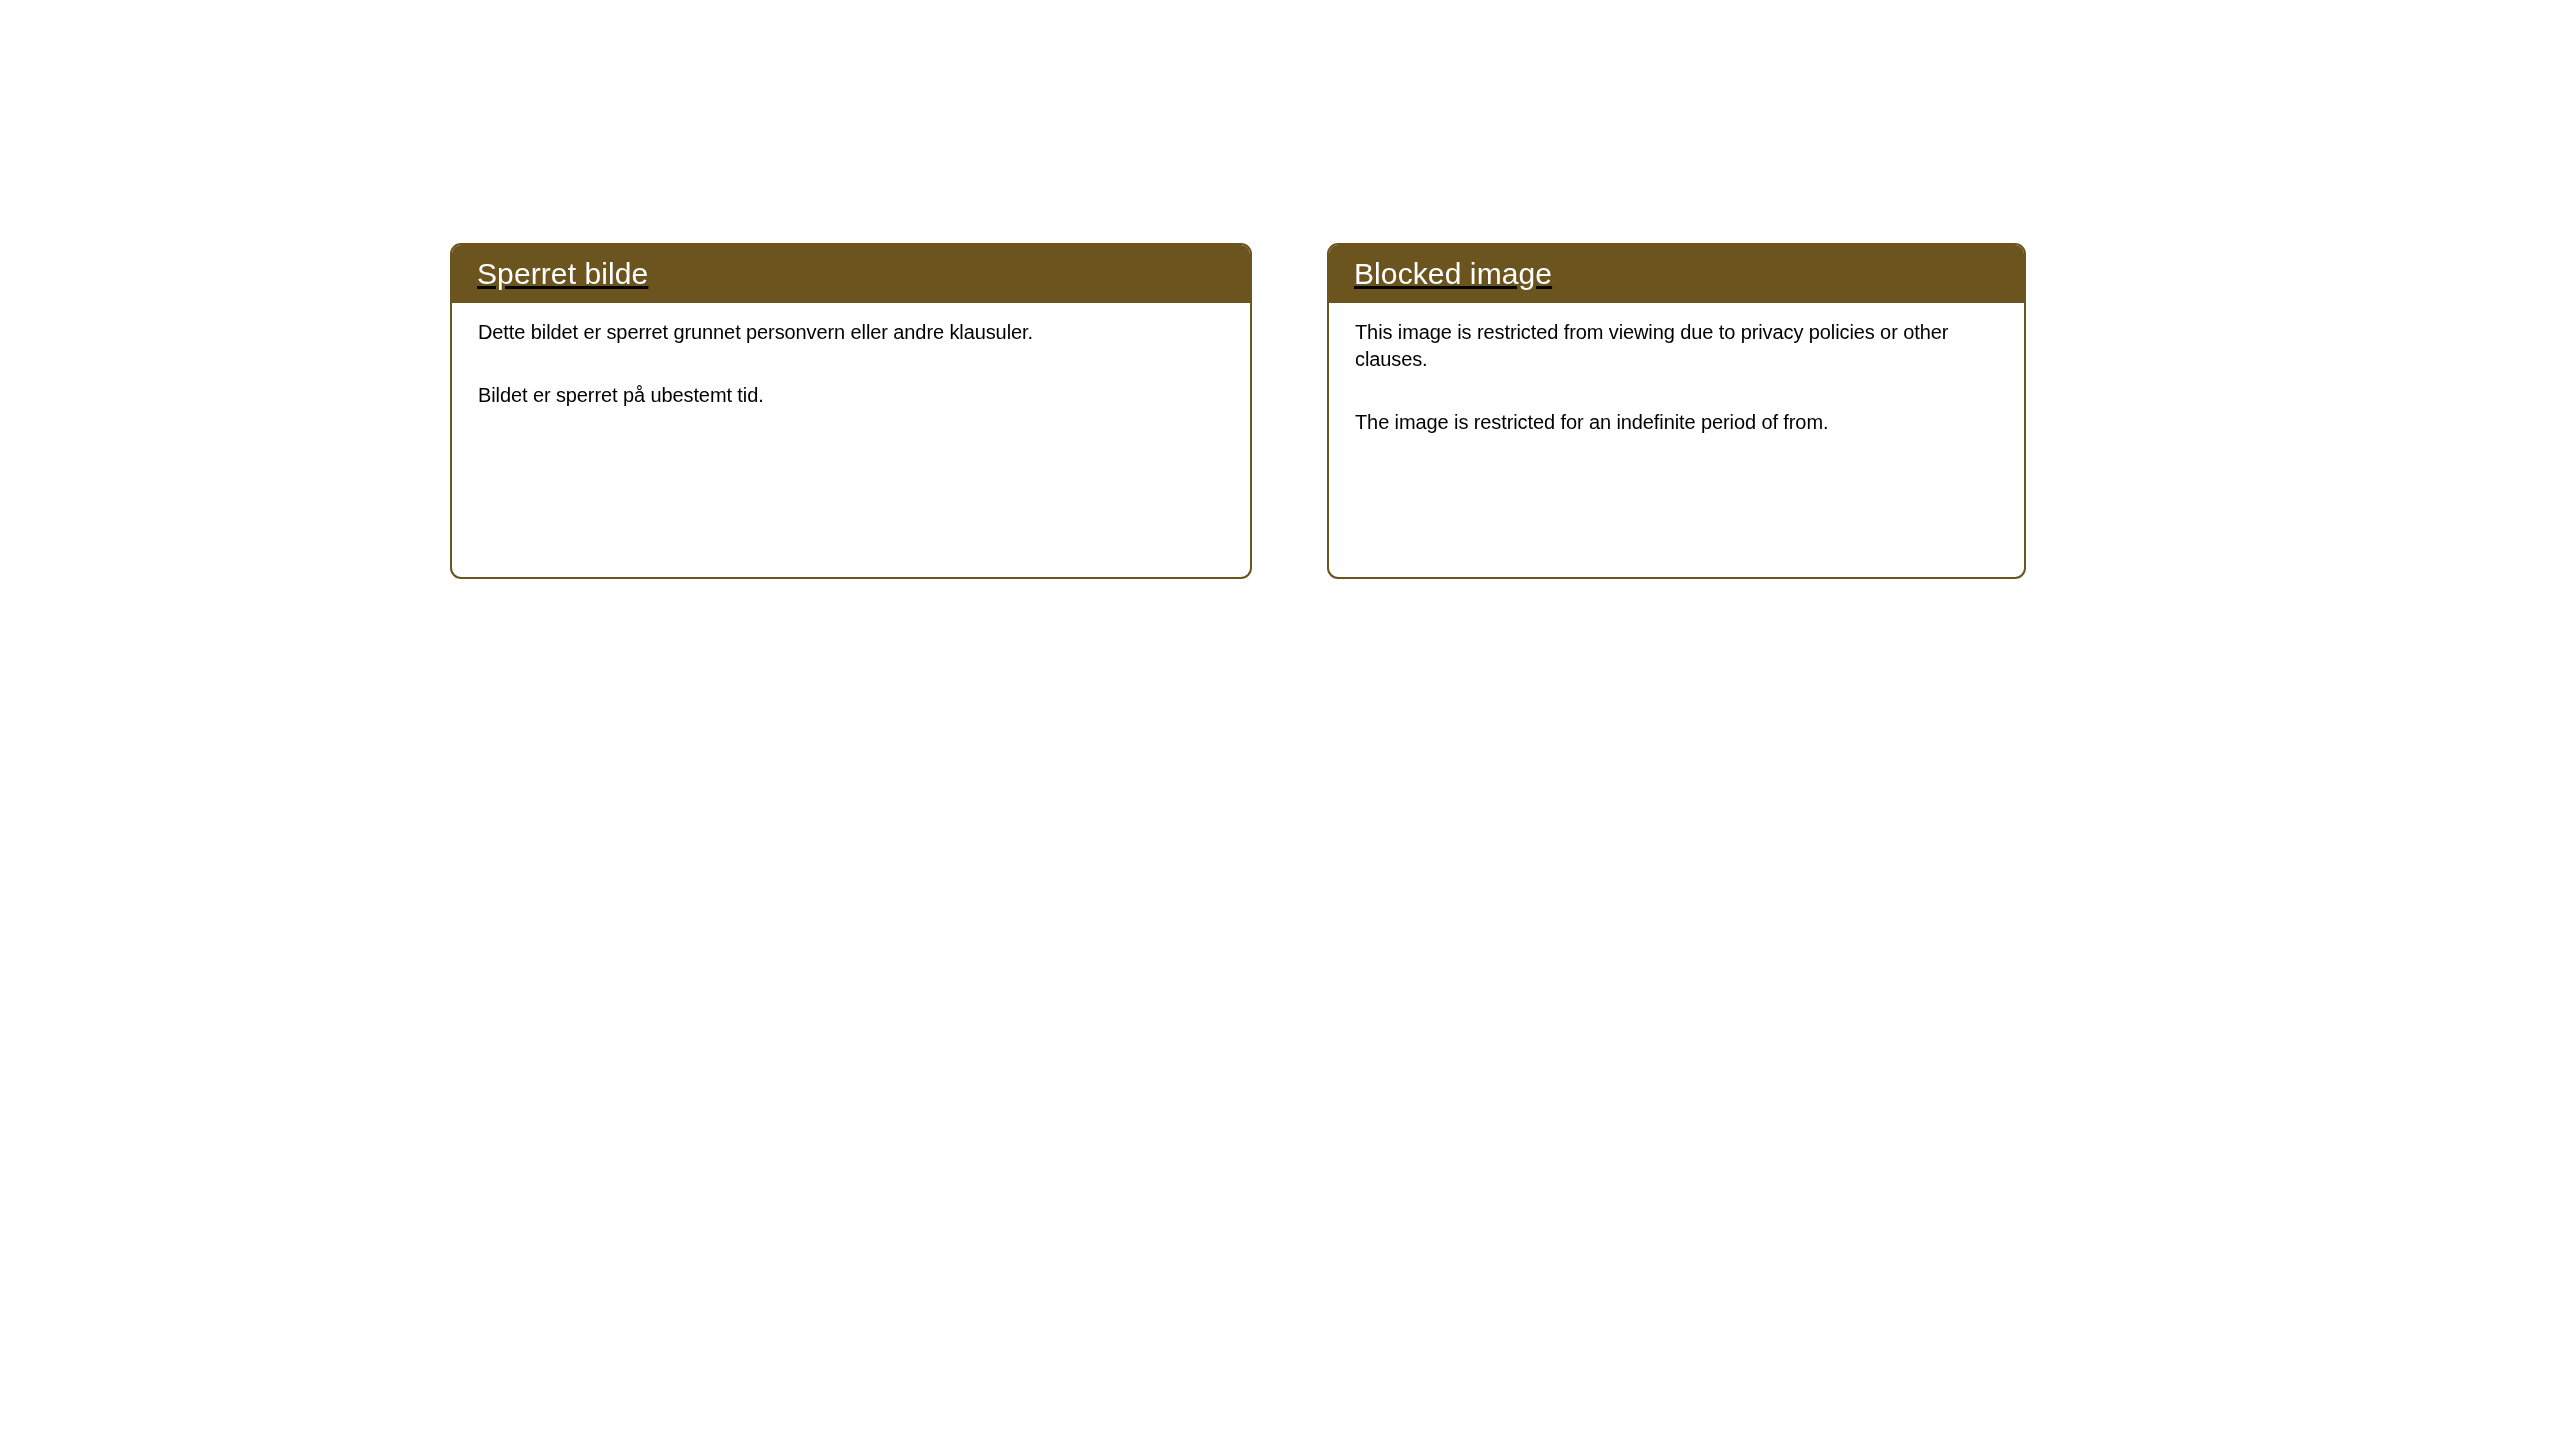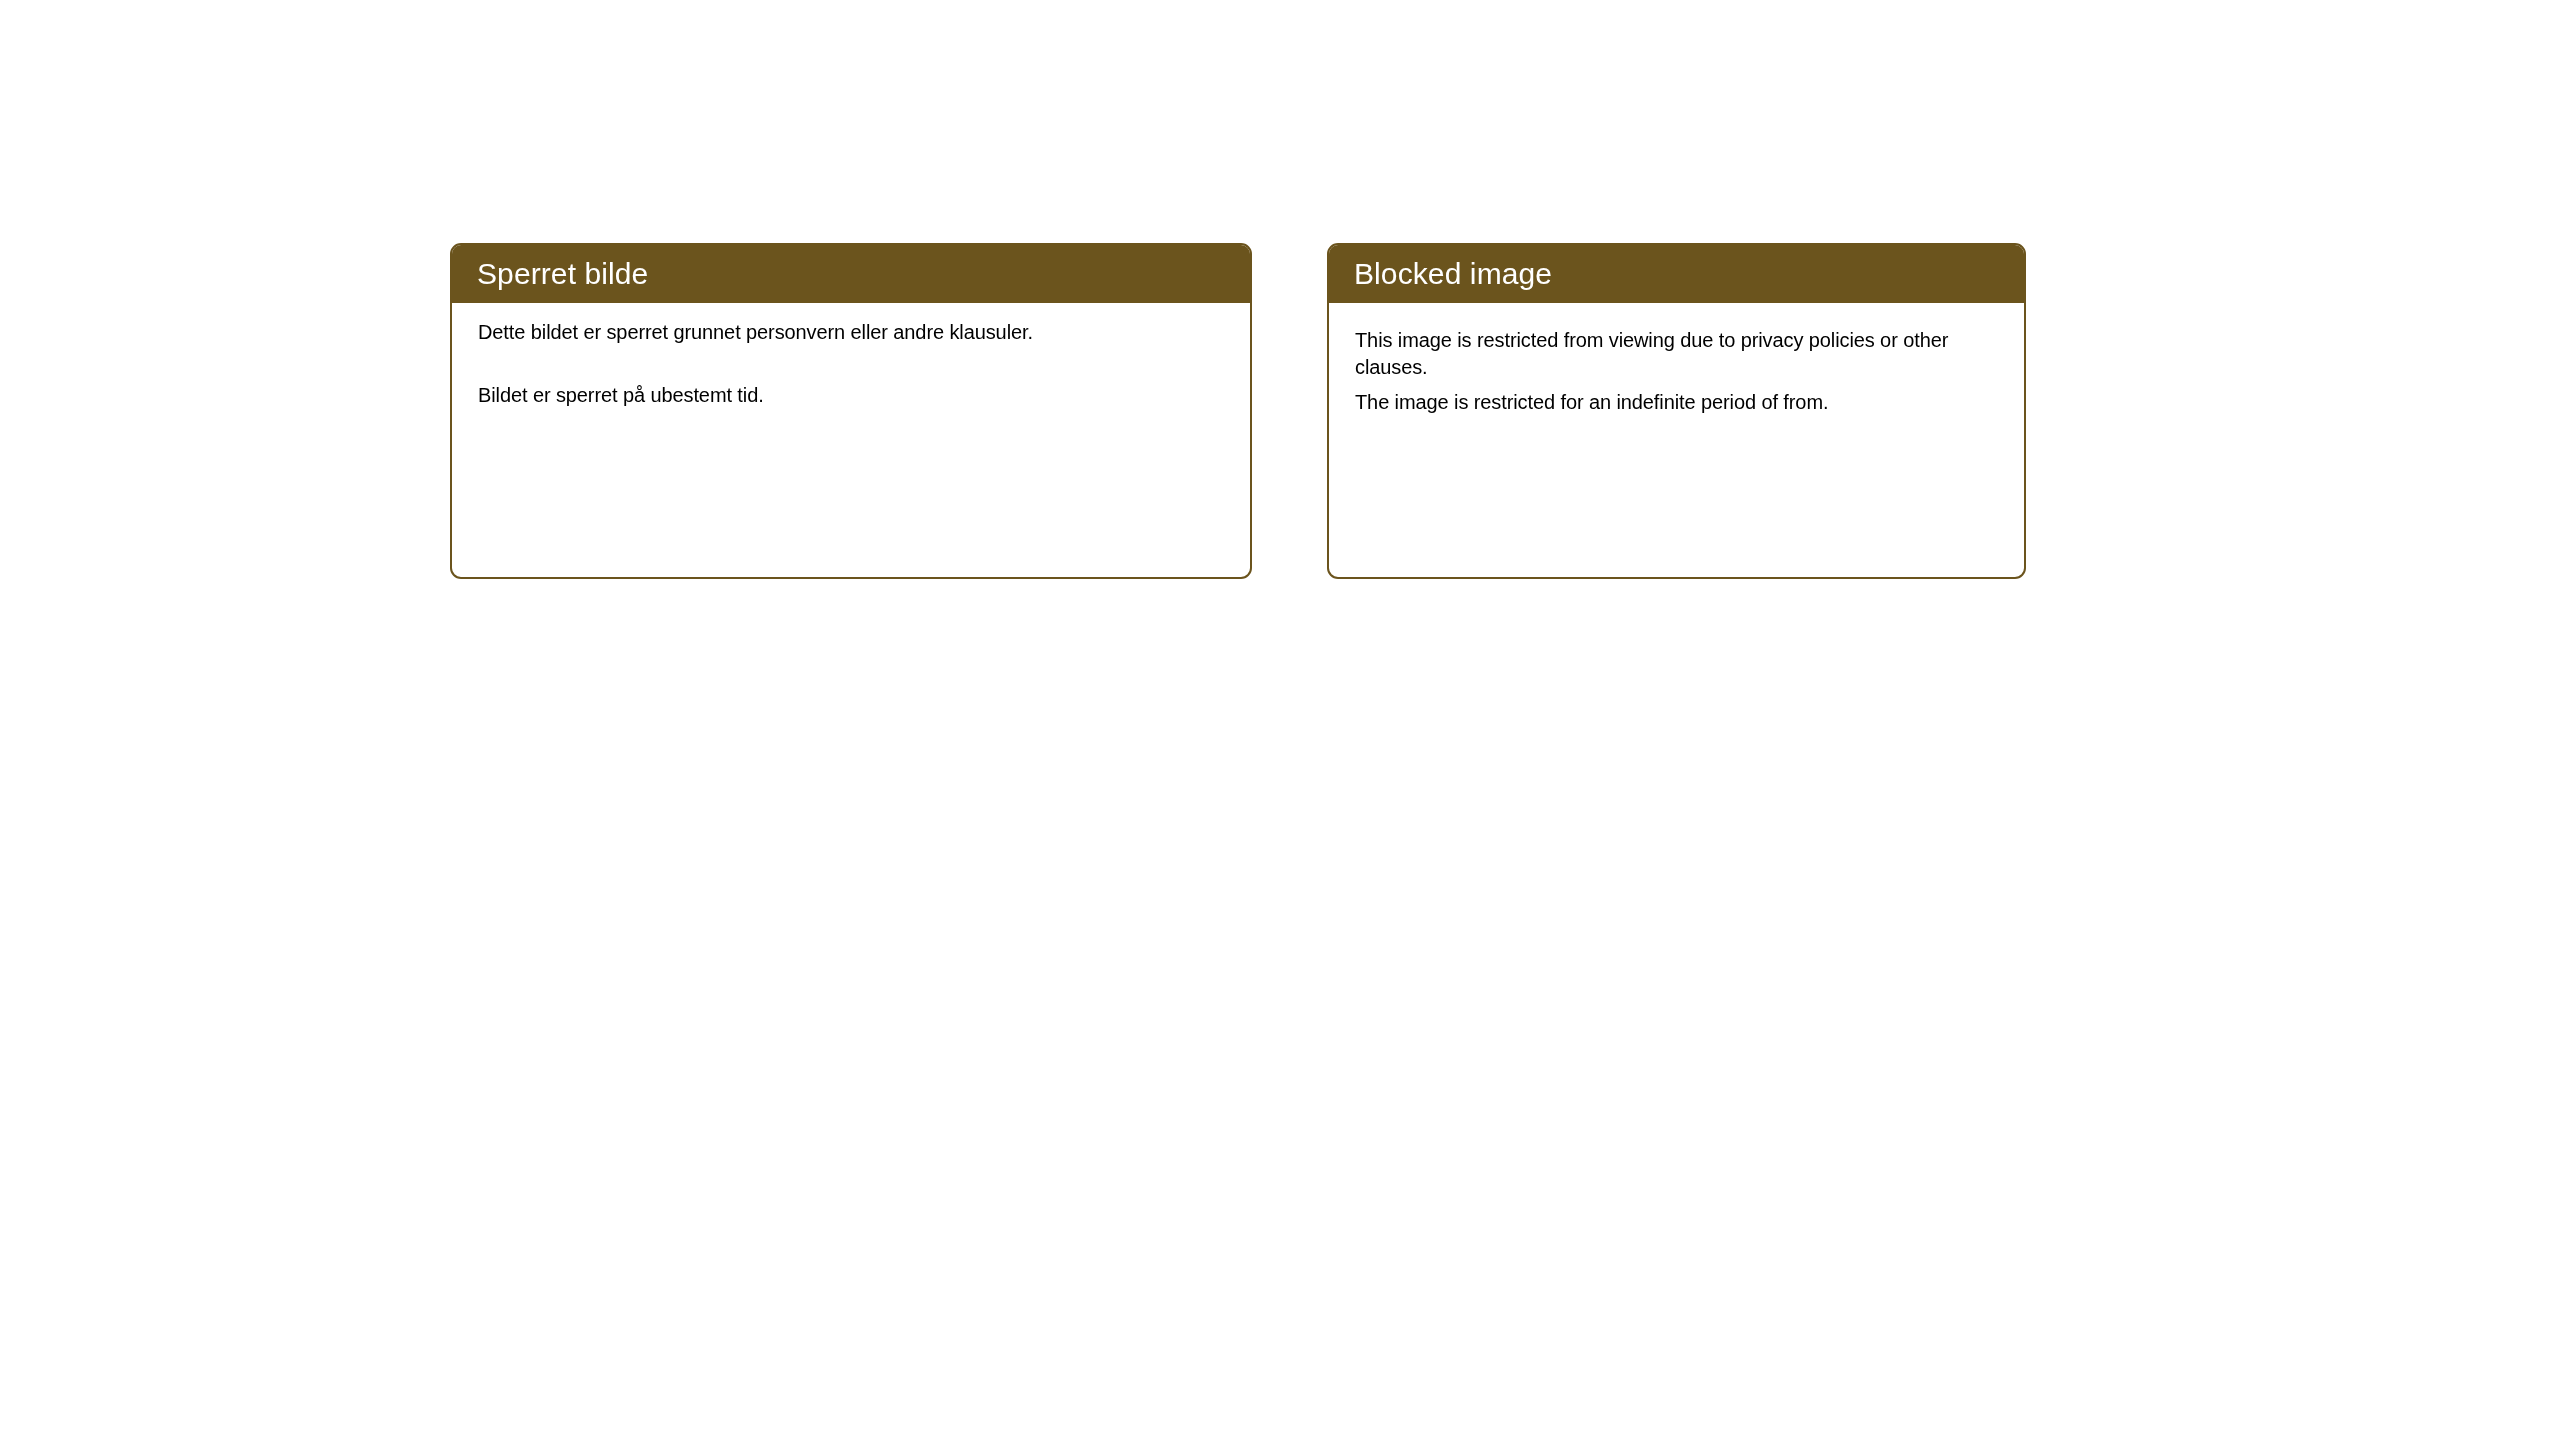--- a/index.html
+++ b/index.html
@@ -49,20 +49,21 @@
   .card-header {
     box-sizing: border-box;
     background: #6B541D;
     height: 60px;
     margin: -2px -2px 0 -2px;
     border-top-left-radius: 11px;
     border-top-right-radius: 11px;
     display: flex;
     align-items: center;
     padding: 0 0 0 27px;
+    text-decoration: underline;
   }
 
   .card-title {
     color: #ffffff;
     font-size: 30px;
     line-height: 30px;
     font-weight: normal;
     letter-spacing: 0.1px;
     white-space: nowrap;
     margin: 0;
@@ -87,21 +88,20 @@
   .card-paragraph + .card-paragraph {
     margin-top: 36px;
   }
 
   .left .card-paragraph {
     max-width: 700px;
   }
 
   .right .card-paragraph {
     max-width: 700px;
-    margin-top: 8px;
   }
 </style>
 </head>
 <body>
 
 <div id="notice-area">
 
   <div class="notice-card left">
     <div class="card-header">
       <h2 class="card-title">Sperret bilde</h2>

